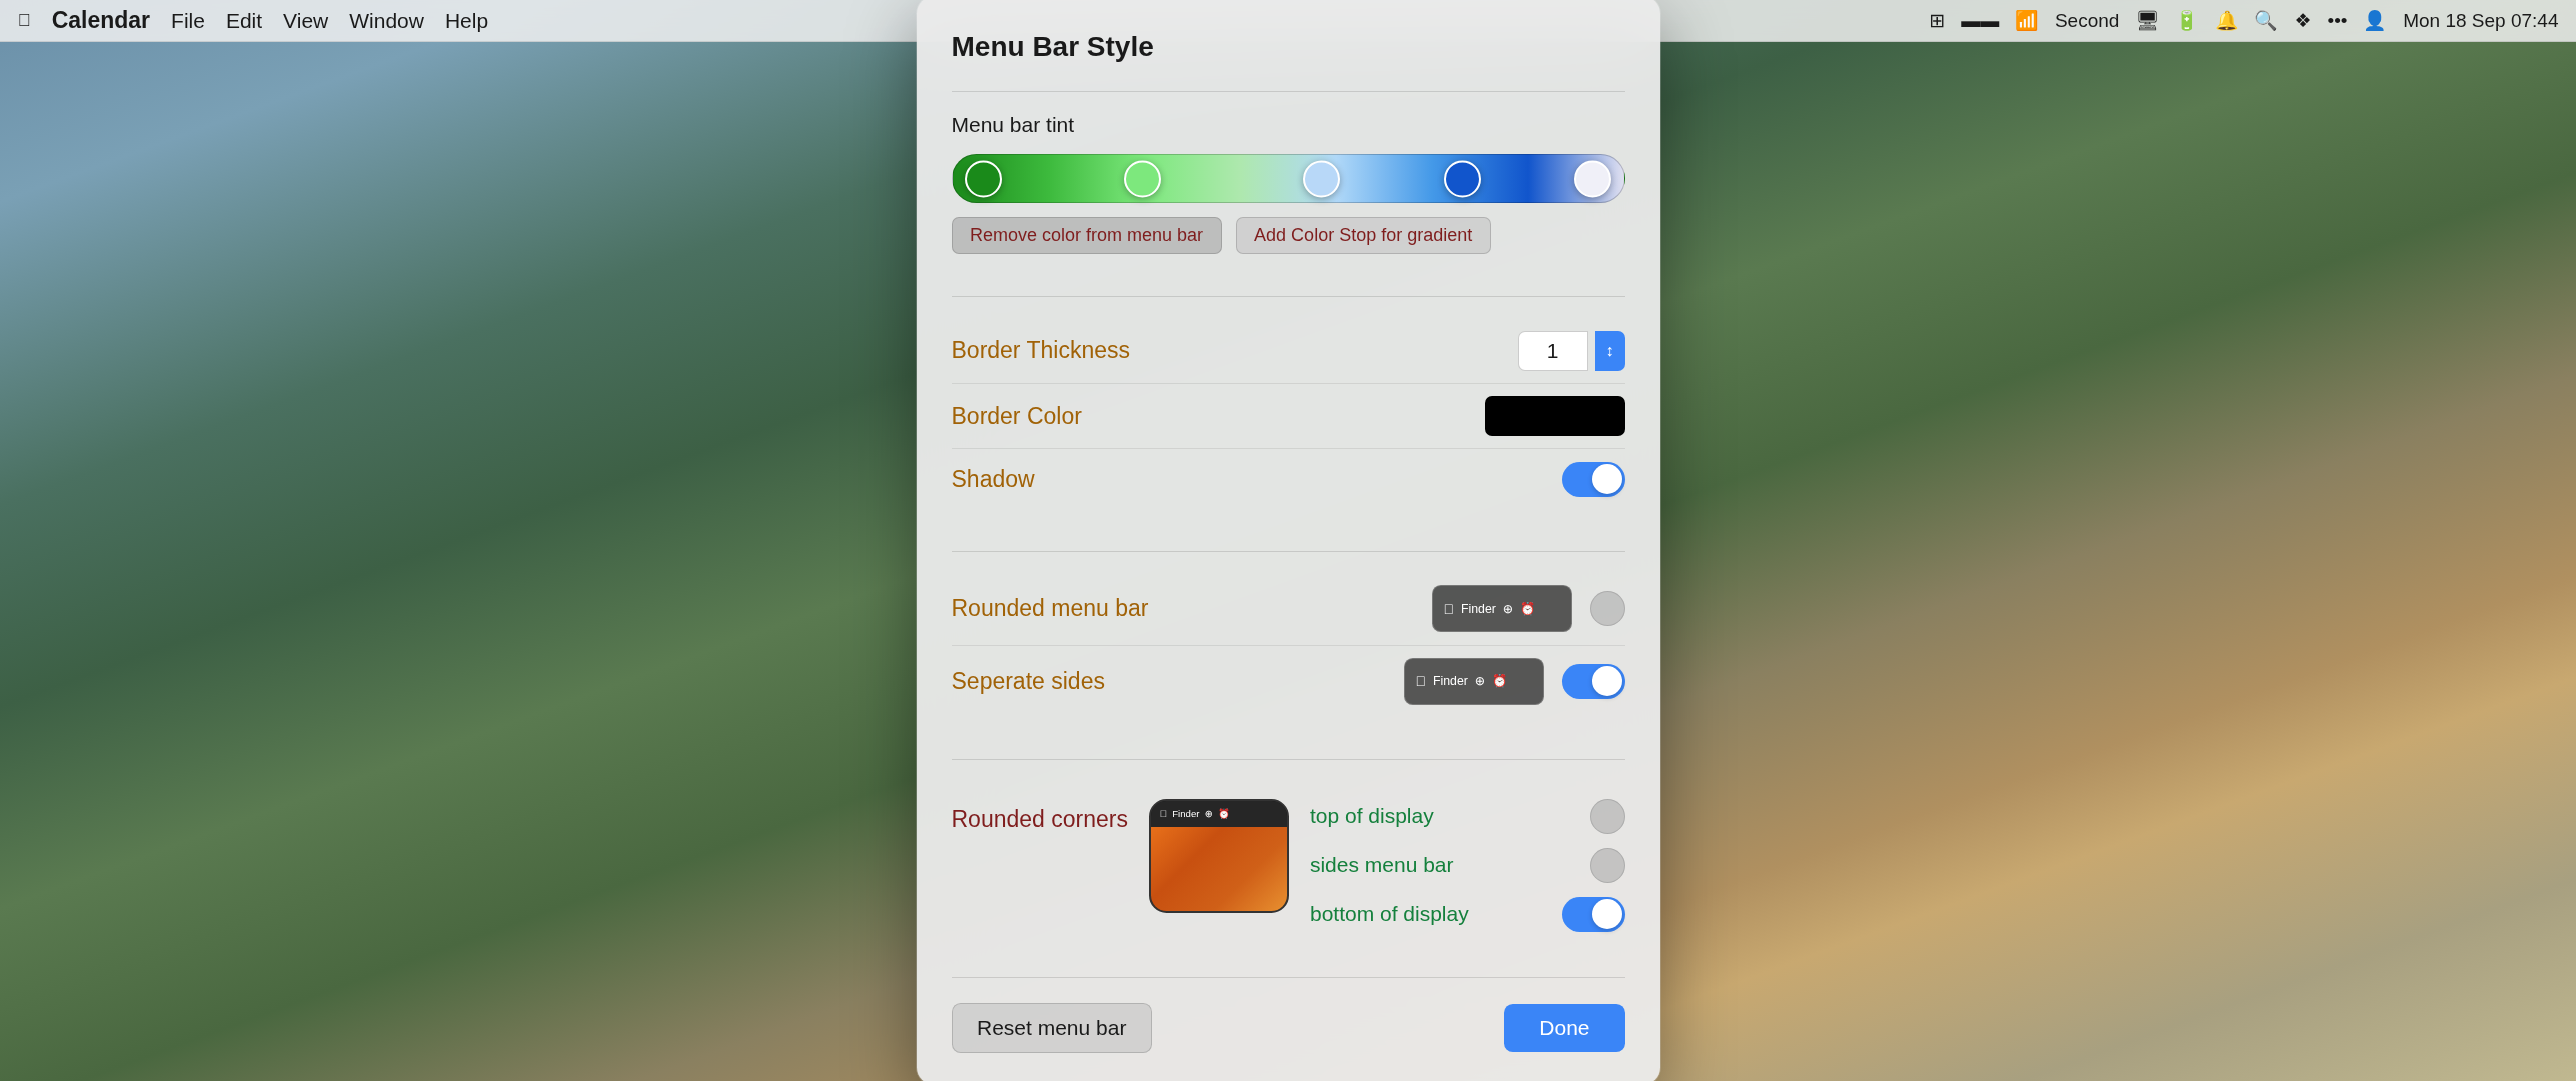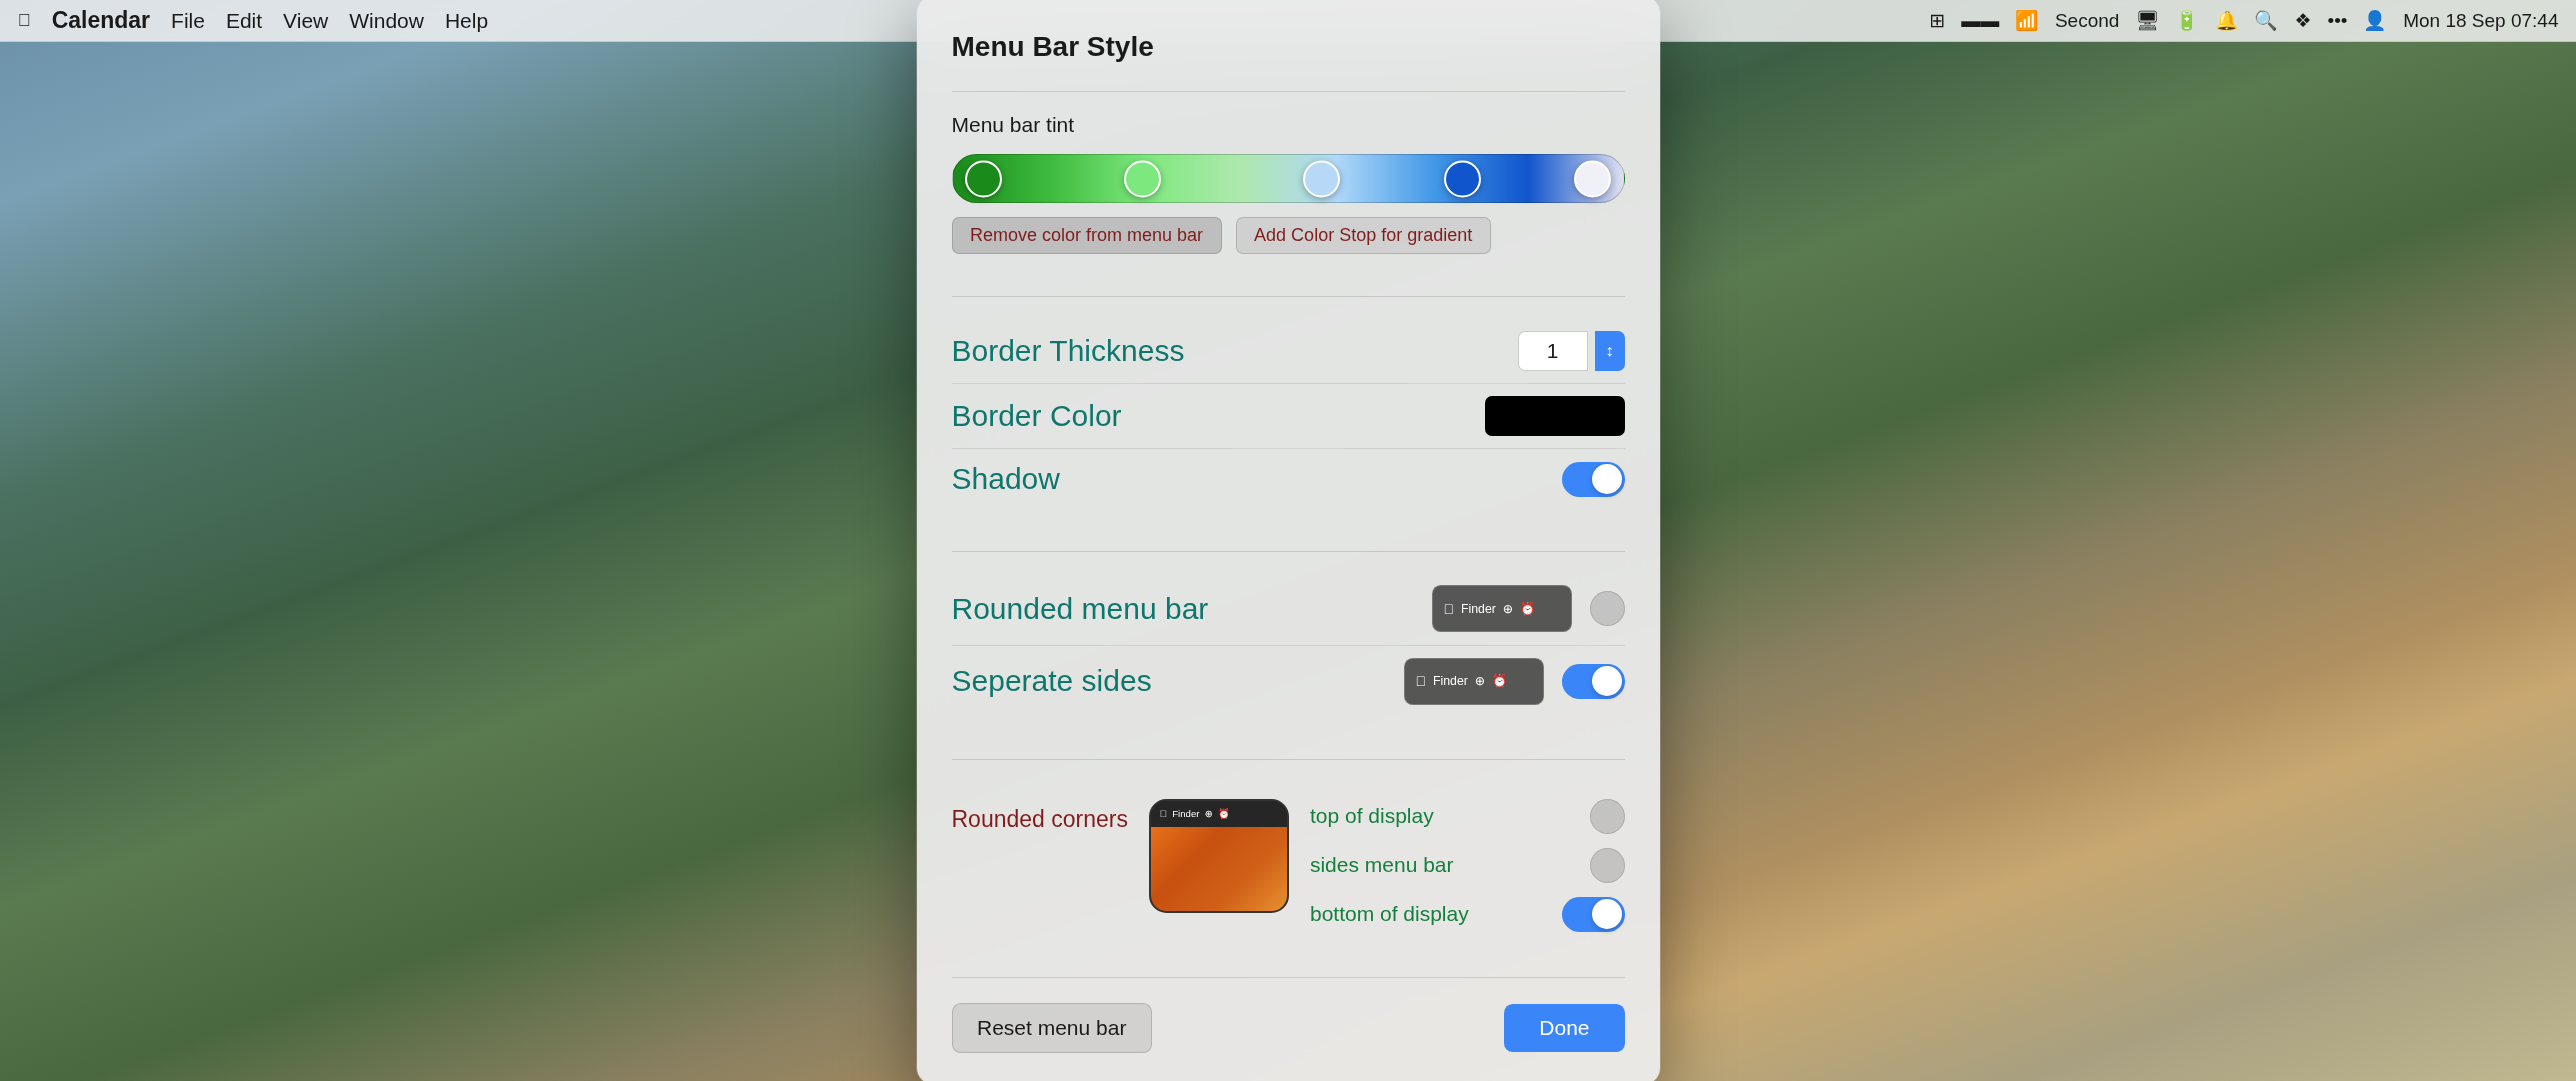--- a/index.html
+++ b/index.html
@@ -201,22 +201,22 @@
       align-items: center;
       padding: 12.3px 0;
       border-top: 0.9px solid rgba(0,0,0,0.08);
     }
 
     .setting-row:first-child {
       border-top: none;
     }
 
     .setting-label {
-      font-size: 30px;
-      color: #0f766e;
+      font-size: 23px;
+      color: #a16207;
       flex: 1;
     }
 
     
     .thickness-control {
       display: flex;
       align-items: center;
       gap: 7px;
     }
 

